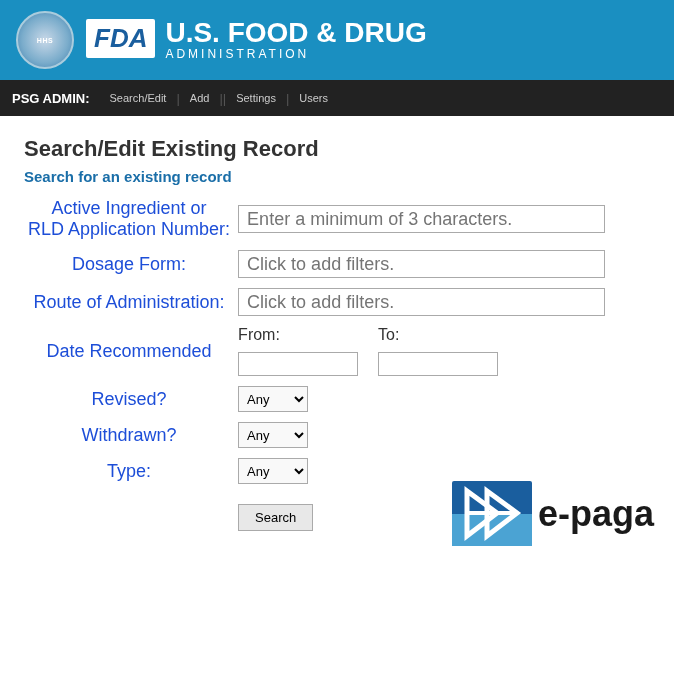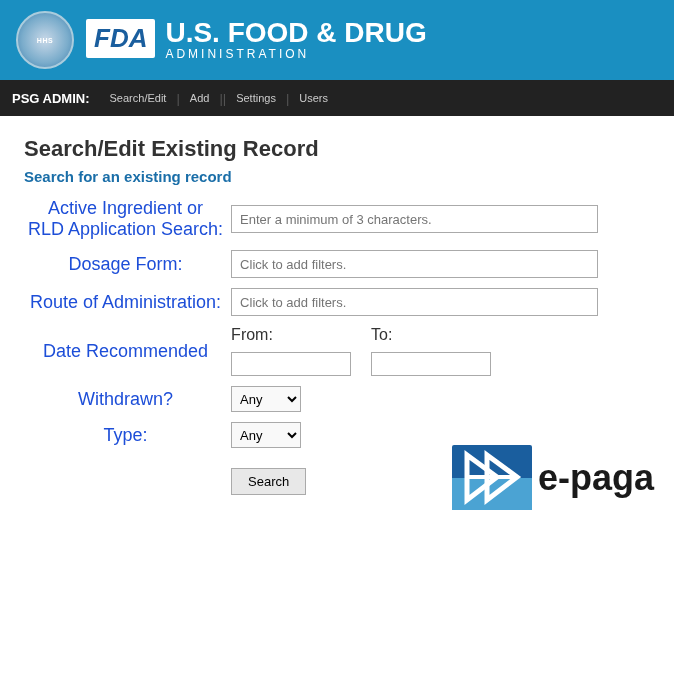--- a/index.html
+++ b/index.html
@@ -108,21 +108,21 @@
       padding-top: 7px;
     }
     .form-label-top {
       vertical-align: top;
       padding-top: 7px;
     }
 
     .form-input {
       border: 1px solid #aaa;
       padding: 5px 8px;
-      font-size: 13px;
+      font-size: 18px;
       color: #555;
       width: 367px;
       height: 28px;
     }
 
     .date-row {
       display: flex;
       gap: 20px;
       align-items: flex-start;
     }
@@ -213,21 +213,21 @@
 <div class="main main-wrapper">
   <div class="page-title">Search/Edit Existing Record</div>
   <div class="section-subtitle">Search for an existing record</div>
 
   <table class="form-table">
     <tbody>
 
       <tr>
         <td class="form-label form-label-top" style="width:180px;">
           <div>Active Ingredient or</div>
-          <div>RLD Application Search:</div>
+          <div>RLD Application Number:</div>
         </td>
         <td>
           <input class="form-input" type="text" placeholder="Enter a minimum of 3 characters." style="">
         </td>
       </tr>
 
       <tr>
         <td class="form-label">Dosage Form:</td>
         <td>
           <input class="form-input" type="text" placeholder="Click to add filters." style="">
@@ -250,20 +250,28 @@
               <input class="date-input" type="text" style="">
             </div>
             <div class="date-group">
               <label>To:</label>
               <input class="date-input" type="text" style="">
             </div>
           </div>
         </td>
       </tr>
 
+      <tr>
+        <td class="form-label">Revised?</td>
+        <td>
+          <select class="select-dropdown">
+            <option>Any</option>
+          </select>
+        </td>
+      </tr>
 
       <tr>
         <td class="form-label">Withdrawn?</td>
         <td>
           <select class="select-dropdown">
             <option>Any</option>
           </select>
         </td>
       </tr>
 

